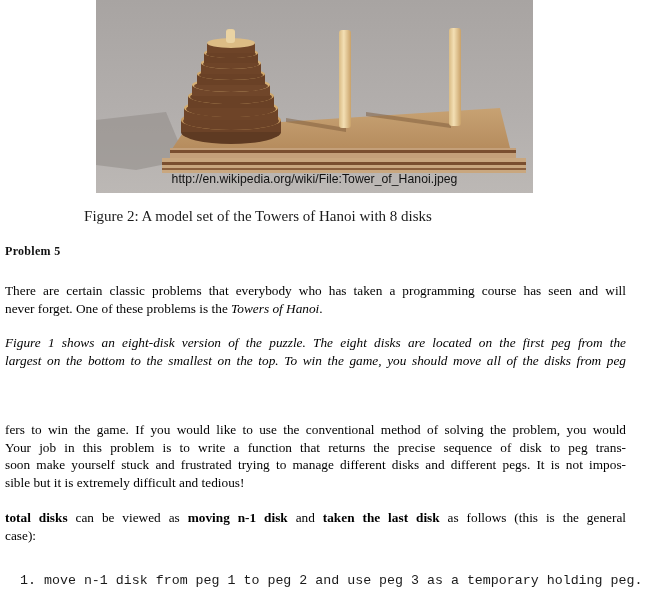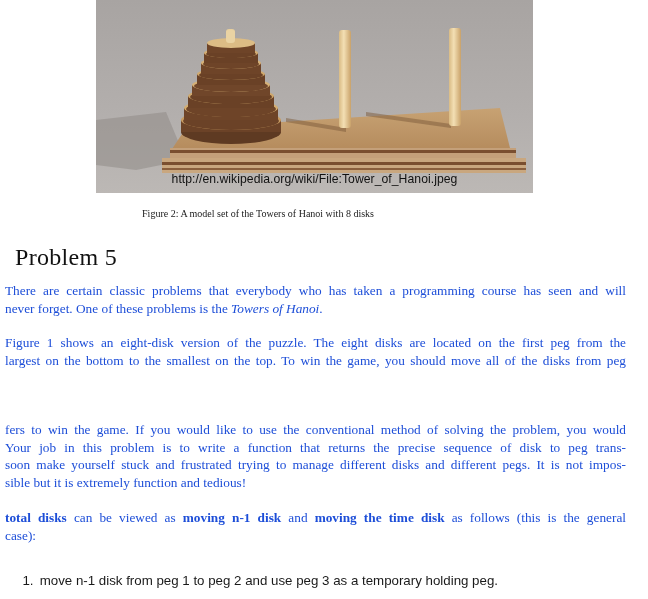--- a/index.html
+++ b/index.html
@@ -5,30 +5,30 @@
     html, body { margin: 0; padding: 0; background: #ffffff; }
     body { width: 648px; height: 599px; position: relative; overflow: hidden;
            font-family: "DejaVu Serif", "Liberation Serif", serif; color: #1a1a1a; }
     .figure-photo { position: absolute; left: 96px; top: 0; width: 437px; height: 218px;
                     overflow: hidden; }
     .figure-photo svg { display: block; }
     .photo-url { position: absolute; left: 0; width: 437px; top: 172px; text-align: center;
                  font-family: "Liberation Sans", "DejaVu Sans", sans-serif; font-size: 12.2px;
                  color: #111; letter-spacing: 0.05px; }
     .caption { position: absolute; left: 0; width: 516px; top: 208px; text-align: center;
-               font-family: "Liberation Serif", "DejaVu Serif", serif; font-size: 10px; color: #1a1a1a; }
-    .section-title { position: absolute; left: 15px; top: 244px; font-family: "Liberation Serif", "DejaVu Serif", serif;
-                     font-weight: normal; font-size: 24px; color: #111; letter-spacing: 0.3px; }
+               font-family: "Liberation Serif", "DejaVu Serif", serif; font-size: 15px; color: #1a1a1a; }
+    .section-title { position: absolute; left: 5px; top: 244px; font-family: "Liberation Serif", "DejaVu Serif", serif;
+                     font-weight: bold; font-size: 12px; color: #111; letter-spacing: 0.3px; }
     .para { position: absolute; left: 5px; width: 621px; font-family: "Liberation Serif", "DejaVu Serif", serif;
-            font-size: 13.3px; line-height: 17.6px; color: #1d4ed8; text-align: justify; }
+            font-size: 13.3px; line-height: 17.6px; color: #000000; text-align: justify; }
     .para .line { display: block; text-align: justify; text-align-last: justify; white-space: nowrap; }
     .para .line.last { text-align-last: left; }
     .para b { font-weight: bold; }
     .para i { }
-    .list { position: absolute; left: 20px; top: 573px; font-family: Liberation Sans, sans-serif;
+    .list { position: absolute; left: 20px; top: 573px; font-family: Liberation Mono, monospace;
             font-size: 13.3px; color: #1a1a1a; white-space: nowrap; text-align: center; }
     .list .num { display: inline-block; width: 16px; }
   </style>
 </head>
 <body>
 
 <div class="figure-photo">
   <svg width="437" height="193" viewBox="0 0 437 193">
     <defs>
       <linearGradient id="bg" x1="0" y1="0" x2="0" y2="1">
@@ -105,32 +105,32 @@
 </div>
 
 <div class="caption">Figure 2: A model set of the Towers of Hanoi with 8 disks</div>
 
 <div class="section-title">Problem 5</div>
 
 <div class="para" style="top:282px;">
     <span class="line">There are certain classic problems that everybody who has taken a programming course has seen and will</span>
     <span class="line last">never forget. One of these problems is the <i>Towers of Hanoi</i>.</span>
   </div>
-<div class="para" style="top:334px;">
+<div class="para" style="top:334px;font-style:italic;">
     <span class="line">Figure 1 shows an eight-disk version of the puzzle.  The eight disks are located on the first peg from the</span>
     <span class="line">largest on the bottom to the smallest on the top. To win the game, you should move all of the disks from peg</span>
   </div>
 <div class="para" style="top:421px;">
     <span class="line">fers to win the game.  If you would like to use the conventional method of solving the problem, you would</span>
     <span class="line">Your job in this problem is to write a function that returns the precise sequence of disk to peg trans-</span>
     <span class="line">soon make yourself stuck and frustrated trying to manage different disks and different pegs. It is not impos-</span>
-    <span class="line last">sible but it is extremely function and tedious!</span>
+    <span class="line last">sible but it is extremely difficult and tedious!</span>
   </div>
 <div class="para" style="top:509px;">
-    <span class="line"><b>total disks</b> can be viewed as <b>moving n-1 disk</b> and <b>moving the time disk</b> as follows (this is the general</span>
+    <span class="line"><b>total disks</b> can be viewed as <b>moving n-1 disk</b> and <b>taken the last disk</b> as follows (this is the general</span>
     <span class="line last">case):</span>
   </div>
 
 <div class="list">
   <div>
     <span class="num">1.</span>
     <span>move n-1 disk from peg 1 to peg 2 and use peg 3 as a temporary holding peg.</span>
   </div>
 </div>
 

